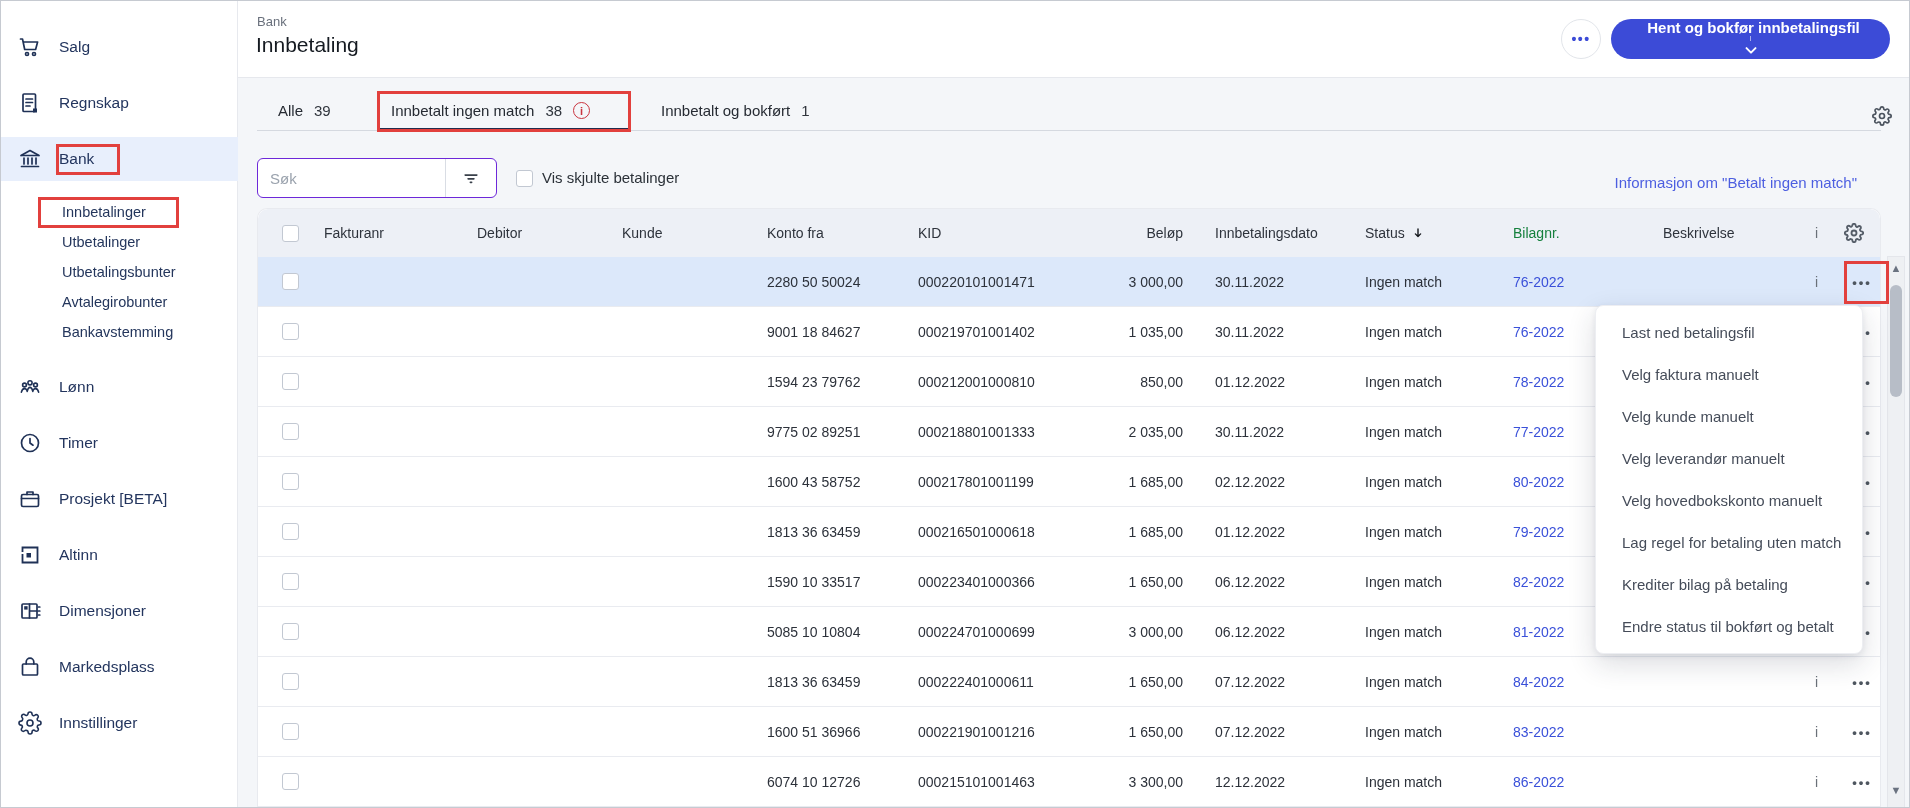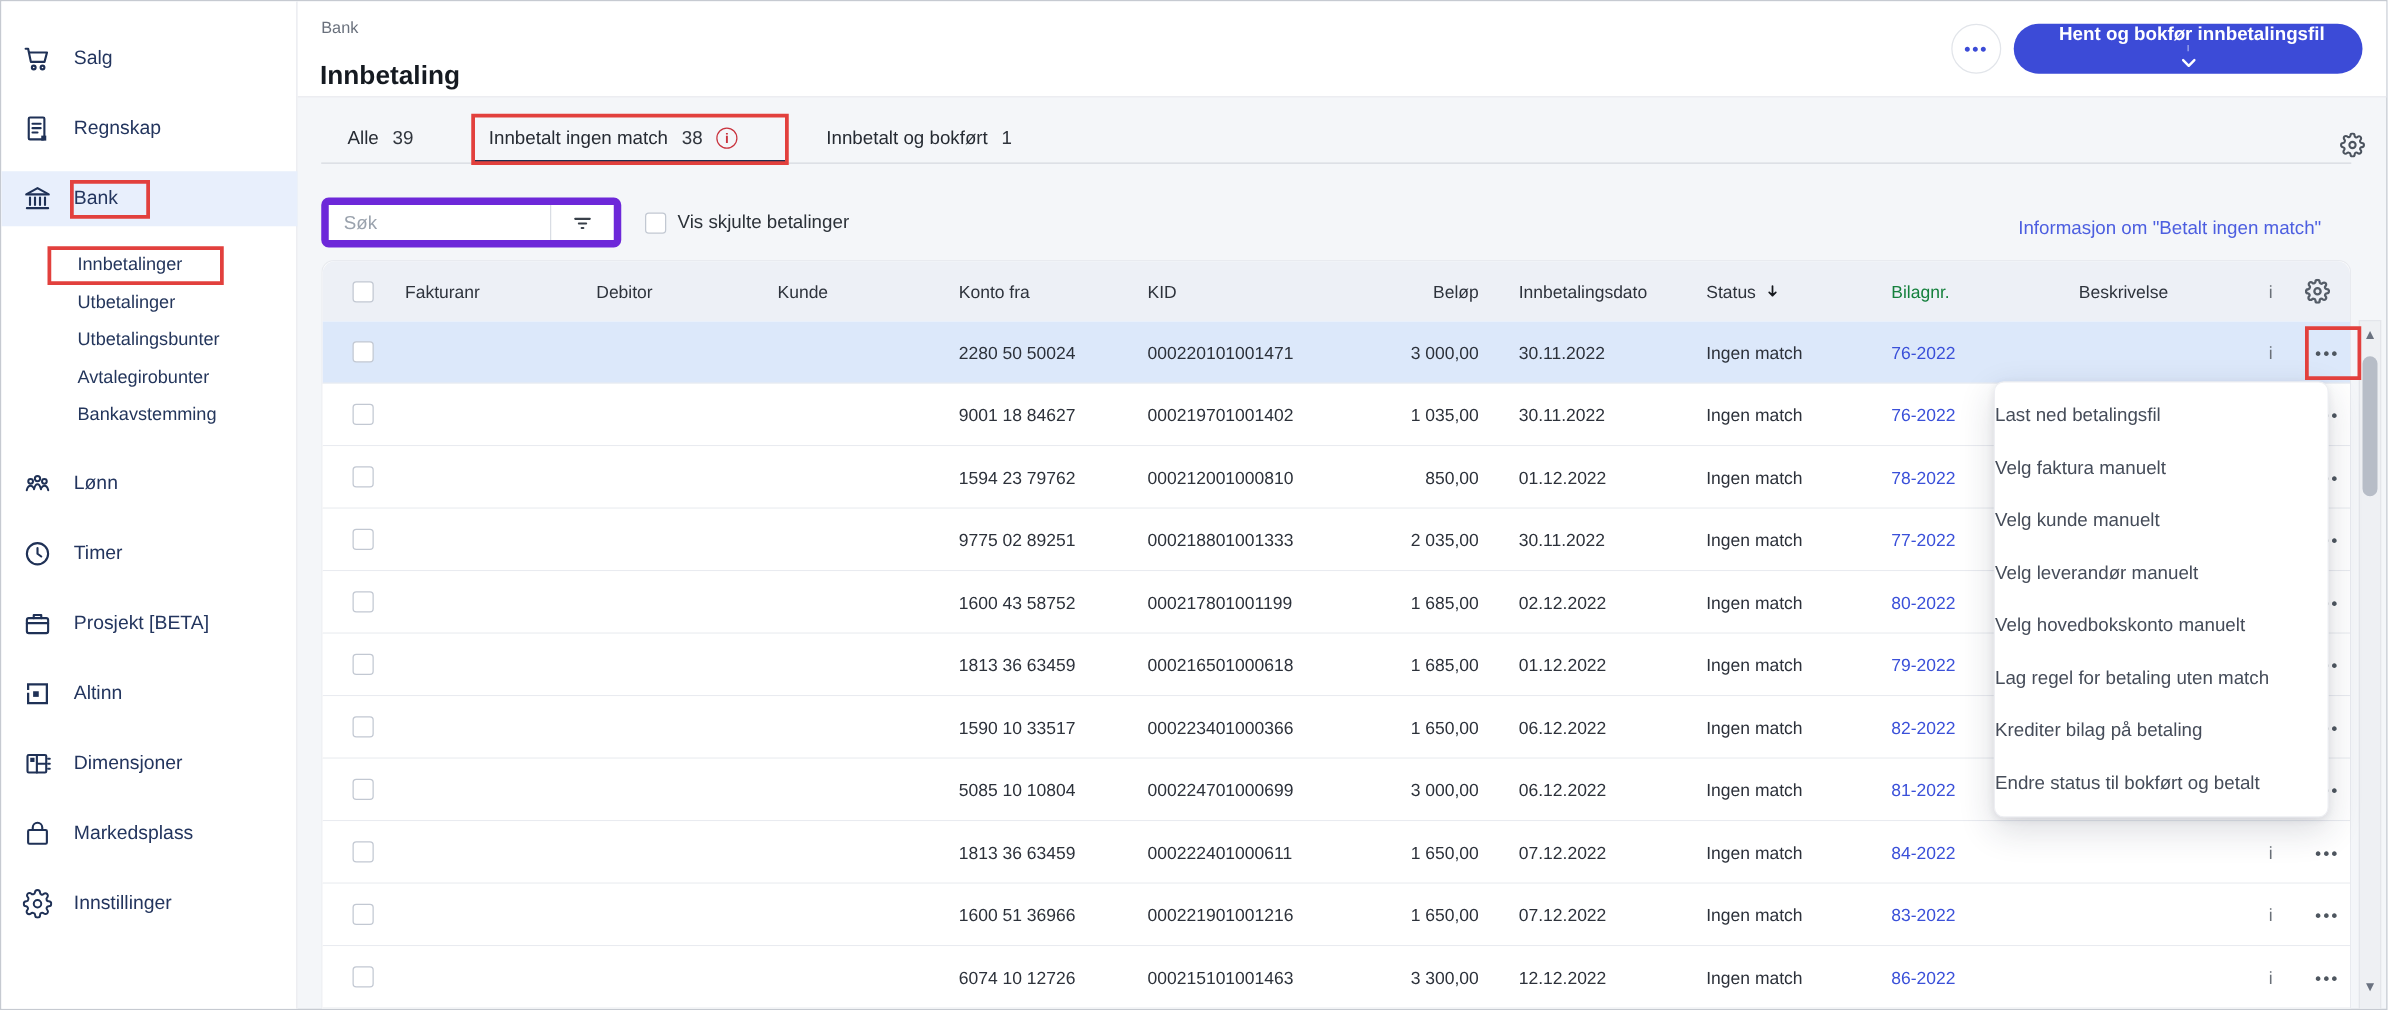--- a/index.html
+++ b/index.html
@@ -10,37 +10,37 @@
   
   .sidebar{position:absolute;left:0;top:0;width:237px;height:808px;background:#fff;border-right:1px solid #e7e9ee;z-index:5;}
   .side-item{position:absolute;left:0;width:237px;height:44px;display:flex;align-items:center;gap:17px;padding-left:17px;color:#23355e;font-size:15.5px;font-weight:500;cursor:pointer;}
   .side-item.active{background:#e8effc;}
   .sicon{width:24px;height:24px;color:#1f3156;flex:0 0 auto;}
   .side-sub{position:absolute;left:61px;height:24px;display:flex;align-items:center;color:#24365c;font-size:14.5px;cursor:pointer;}
 
   
   .topbar{position:absolute;left:237px;top:0;width:1673px;height:77px;background:#fff;border-bottom:1px solid #e6e8ed;}
   .breadcrumb{position:absolute;left:256px;top:13px;font-size:13px;color:#69707c;}
-  .page-title{position:absolute;left:255px;top:48px;font-size:21px;font-weight:700;color:#151a21;}
+  .page-title{position:absolute;left:255px;top:32px;font-size:21px;font-weight:400;color:#151a21;}
   .more-circle{position:absolute;left:1560px;top:18px;width:40px;height:40px;border-radius:50%;background:#fff;border:1px solid #e2e5ea;display:flex;align-items:center;justify-content:center;color:#3c4bd7;font-size:14px;font-weight:700;letter-spacing:1.5px;cursor:pointer;}
   .primary-btn{position:absolute;left:1610px;top:18px;width:279px;height:40px;border-radius:21px;background:#3c4bd7;display:flex;align-items:center;cursor:pointer;flex-direction:column;}
   .primary-btn .lbl{flex:1;text-align:center;color:#fff;font-size:15px;font-weight:700;padding-left:6px;}
   .primary-btn .split{width:1px;height:26px;background:rgba(255,255,255,.55);}
   .primary-btn .chev{width:36px;display:flex;align-items:center;justify-content:center;color:#fff;}
 
   
   .tab{position:absolute;top:101px;display:flex;align-items:flex-end;gap:11px;font-size:15px;color:#262b33;cursor:pointer;}
   .tab .cnt{color:#30353d;}
   .tabs-underline{position:absolute;left:256px;top:129px;width:1624px;height:1px;background:#d5d9e0;}
   .active-underline{position:absolute;left:378px;top:127px;width:250px;height:3px;background:#212d4e;}
   .info-ic{display:inline-flex;width:17px;height:17px;border:1.5px solid #c9343f;border-radius:50%;color:#c9343f;font-size:11px;align-items:center;justify-content:center;font-weight:600;}
   .tabs-gear{position:absolute;left:1871px;top:105px;width:20px;height:20px;color:#4b535e;cursor:pointer;}
 
   
-  .searchwrap{position:absolute;left:256px;top:157px;width:240px;height:40px;background:#fff;border:6px solid #6d28d9;border-radius:6px;display:flex;}
+  .searchwrap{position:absolute;left:256px;top:157px;width:240px;height:40px;background:#fff;border:1px solid #6d28d9;border-radius:6px;display:flex;}
   .searchwrap input{flex:1;border:0;outline:0;background:transparent;padding:0 12px;font-size:15px;color:#2b3138;font-family:inherit;width:176px;}
   .searchwrap input::placeholder{color:#9aa2ad;}
   .filter-seg{width:51px;border-left:1px solid #d9dde4;display:flex;align-items:center;justify-content:center;color:#39404a;cursor:pointer;}
   .chkbox{position:absolute;left:515px;top:169px;width:17px;height:17px;border:1.5px solid #c2c8d2;border-radius:3px;background:#fff;cursor:pointer;}
   .chklabel{position:absolute;left:541px;top:168px;font-size:15px;color:#2b3138;}
   .info-link{position:absolute;right:52px;top:173px;font-size:15px;color:#4c5ee0;cursor:pointer;}
 
   
   .card{position:absolute;left:256px;top:207px;width:1624px;height:601px;background:#fff;border:1px solid #e8eaef;border-bottom:none;border-radius:10px 10px 0 0;}
   .thead{position:absolute;left:0;top:0;width:100%;height:48px;background:#edf0f6;border-radius:10px 10px 0 0;}
@@ -61,21 +61,21 @@
   .c-status{left:1107px;}
   .c-bilag{left:1255px;color:#3a50d9;text-decoration:none;cursor:pointer;}
   .c-beskrivelse{left:1405px;}
   .c-i{left:1557px;color:#6a7078;}
   .c-dots{left:1584px;width:40px;justify-content:center;color:#4e565f;font-size:13px;font-weight:700;letter-spacing:2px;cursor:pointer;}
   .th-gear{position:absolute;left:1586px;top:14px;width:20px;height:20px;color:#555d68;cursor:pointer;}
   .sort-arrow{margin-left:6px;color:#15181d;}
 
   
   .ctx-menu{position:absolute;left:1594px;top:304px;width:268px;height:349px;background:#fff;border:1px solid #edeef2;border-radius:8px;box-shadow:0 10px 28px rgba(30,40,60,.16),0 2px 6px rgba(30,40,60,.08);z-index:30;display:flex;flex-direction:column;justify-content:space-evenly;padding:4px 0;}
-  .menu-item{height:40px;display:flex;align-items:center;font-size:15px;color:#454c59;cursor:pointer;white-space:nowrap;}
+  .menu-item{height:40px;display:flex;align-items:center;padding-left:26px;font-size:15px;color:#454c59;cursor:pointer;white-space:nowrap;}
 
   
   .vtrack{position:absolute;left:1886px;top:255px;width:18px;height:553px;background:#eef0f3;border:1px solid #e4e6eb;z-index:6;}
   .vthumb{position:absolute;left:2px;top:28px;width:12px;height:112px;border-radius:6px;background:#b7bdc7;cursor:grab;}
   .varrow{position:absolute;left:0;width:16px;height:18px;display:flex;align-items:center;justify-content:center;color:#6a7280;font-size:11px;cursor:pointer;}
   .varrow.up{top:2px;}
   .varrow.down{top:524px;}
 
   
   .annotate{position:absolute;border:3px solid #e2403d;z-index:40;pointer-events:none;}

